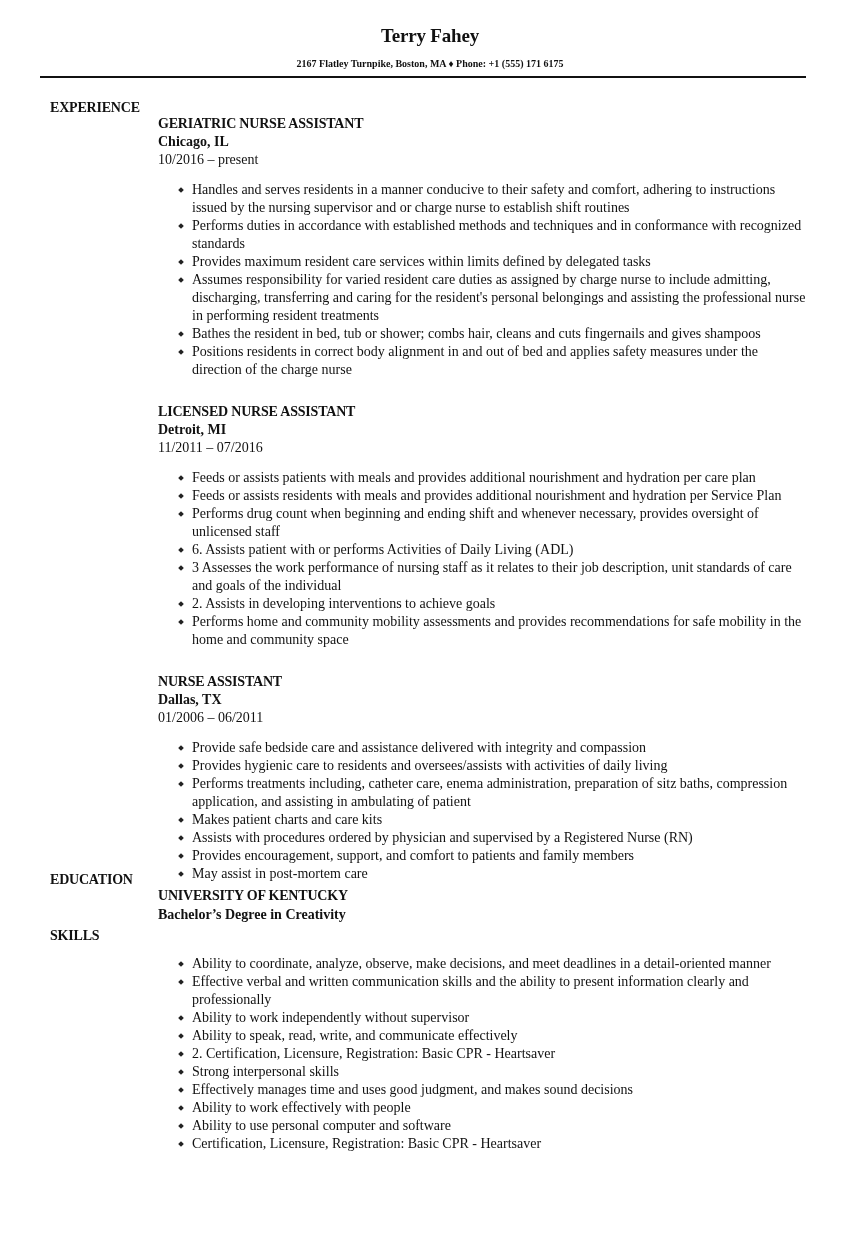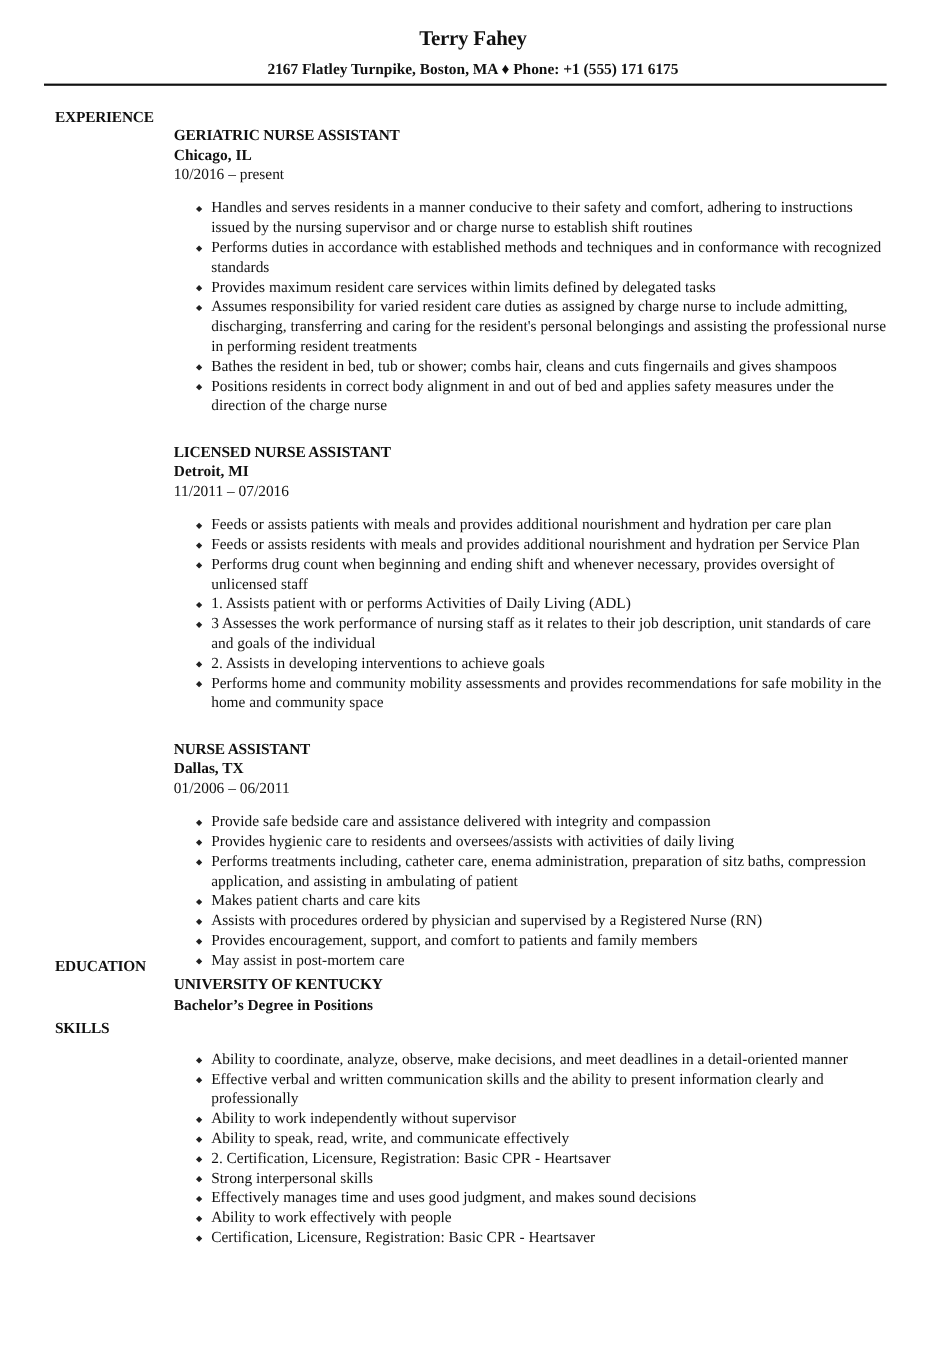--- a/index.html
+++ b/index.html
@@ -3,21 +3,21 @@
 <meta charset="utf-8">
 <style>
   html, body { margin: 0; padding: 0; background: #ffffff; }
   body {
     width: 860px; height: 1240px; position: relative; overflow: hidden;
     font-family: "Liberation Serif", "DejaVu Serif", serif;
     color: #111111; font-size: 14px; line-height: 18px;
   }
   .header { position: absolute; left: 0; top: 24px; width: 860px; text-align: center; }
   .name { font-size: 19px; font-weight: bold; line-height: 24px; letter-spacing: -0.2px; }
-  .contact { margin-top: 7px; font-size: 14px; font-weight: bold; line-height: 18px; }
+  .contact { margin-top: 7px; font-size: 10px; font-weight: bold; line-height: 18px; }
   .rule { position: absolute; left: 40px; top: 76px; width: 766px; height: 0; border-top: 2px solid #111; }
 
   .section { position: absolute; left: 0; width: 860px; }
   .sec-label { position: absolute; left: 50px; top: 0; font-weight: bold; font-size: 14px; line-height: 18px; letter-spacing: -0.2px; }
   .sec-body { position: absolute; left: 158px; top: 16px; width: 660px; }
 
   .job { margin-bottom: 24px; }
   .job-title { font-weight: bold; font-size: 14px; line-height: 18px; letter-spacing: -0.2px; }
   .job-loc { font-weight: bold; font-size: 14px; line-height: 18px; }
   .job-dates { font-size: 14px; line-height: 18px; }
@@ -57,21 +57,21 @@
     </div>
 
     <div class="job">
       <div class="job-title">LICENSED NURSE ASSISTANT</div>
       <div class="job-loc">Detroit, MI</div>
       <div class="job-dates">11/2011 – 07/2016</div>
       <ul class="bullets">
         <li>Feeds or assists patients with meals and provides additional nourishment and hydration per care plan</li>
         <li>Feeds or assists residents with meals and provides additional nourishment and hydration per Service Plan</li>
         <li>Performs drug count when beginning and ending shift and whenever necessary, provides oversight of unlicensed staff</li>
-        <li>1. Assists patient with or performs Activities of Daily Living (ADL)</li>
+        <li>6. Assists patient with or performs Activities of Daily Living (ADL)</li>
         <li>3 Assesses the work performance of nursing staff as it relates to their job description, unit standards of care and goals of the individual</li>
         <li>2. Assists in developing interventions to achieve goals</li>
         <li>Performs home and community mobility assessments and provides recommendations for safe mobility in the home and community space</li>
       </ul>
     </div>
 
     <div class="job">
       <div class="job-title">NURSE ASSISTANT</div>
       <div class="job-loc">Dallas, TX</div>
       <div class="job-dates">01/2006 – 06/2011</div>
@@ -86,32 +86,33 @@
       </ul>
     </div>
 
   </div>
 </div>
 
 <div class="section" style="top:871px;">
   <div class="sec-label">EDUCATION</div>
   <div class="sec-body">
     <div class="job-title">UNIVERSITY OF KENTUCKY</div>
-    <div class="job-loc" style="margin-top:1px;">Bachelor’s Degree in Positions</div>
+    <div class="job-loc" style="margin-top:1px;">Bachelor’s Degree in Creativity</div>
   </div>
 </div>
 
 <div class="section" style="top:927px;">
   <div class="sec-label">SKILLS</div>
   <div class="sec-body">
     <ul class="bullets">
       <li>Ability to coordinate, analyze, observe, make decisions, and meet deadlines in a detail-oriented manner</li>
       <li>Effective verbal and written communication skills and the ability to present information clearly and professionally</li>
       <li>Ability to work independently without supervisor</li>
       <li>Ability to speak, read, write, and communicate effectively</li>
       <li>2. Certification, Licensure, Registration: Basic CPR - Heartsaver</li>
       <li>Strong interpersonal skills</li>
       <li>Effectively manages time and uses good judgment, and makes sound decisions</li>
       <li>Ability to work effectively with people</li>
+      <li>Ability to use personal computer and software</li>
       <li>Certification, Licensure, Registration: Basic CPR - Heartsaver</li>
     </ul>
   </div>
 </div>
 
 </body></html>

